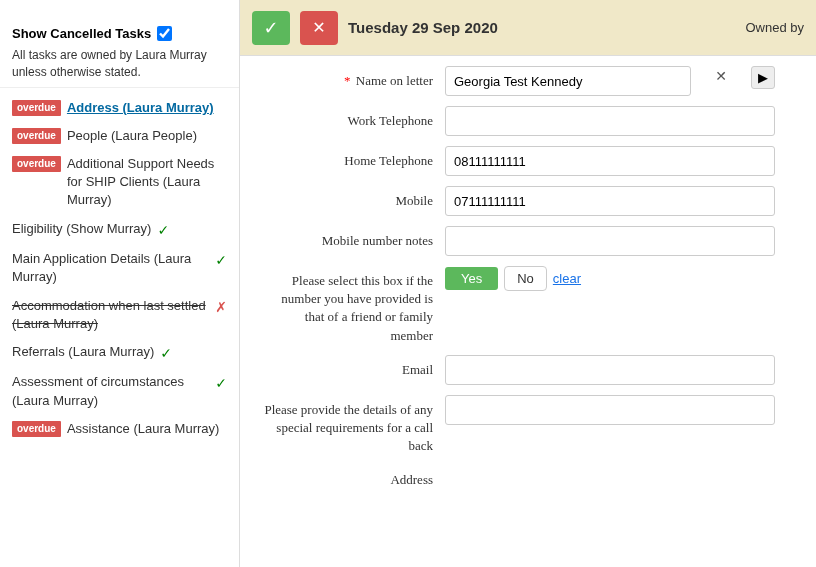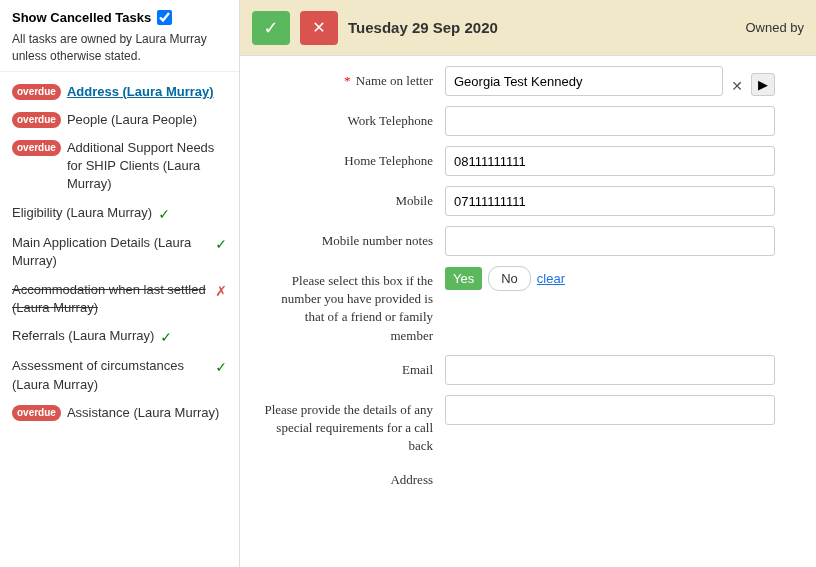--- a/index.html
+++ b/index.html
@@ -22,20 +22,21 @@
       border-bottom: 1px solid #eee;
     }
 
     .show-cancelled {
       display: flex;
       align-items: center;
       gap: 6px;
       font-weight: bold;
       font-size: 13px;
       margin-bottom: 6px;
+      margin-top: 16px;
     }
 
     .show-cancelled input[type="checkbox"] {
       width: 15px;
       height: 15px;
     }
 
     .all-tasks-note {
       font-size: 12px;
       color: #333;
@@ -56,21 +57,21 @@
       line-height: 1.4;
       font-size: 13px;
     }
 
     .badge-overdue {
       background: #d9534f;
       color: #fff;
       font-size: 10px;
       font-weight: bold;
       padding: 1px 5px;
-      border-radius: 8px;
+      border-radius: 1px;
       white-space: nowrap;
       margin-top: 1px;
     }
 
     .item-link {
       color: #0369a1;
       text-decoration: underline;
       cursor: pointer;
       font-weight: bold;
     }
@@ -195,22 +196,22 @@
       width: 100%;
       padding: 5px 8px;
       border: 1px solid #ccc;
       border-radius: 3px;
       font-size: 13px;
       height: 30px;
     }
 
     .name-input-wrapper {
       display: flex;
-      align-items: flex-end;
-      gap: 4px;
+      align-items: flex-start;
+      gap: 20px;
     }
 
     .name-input-wrapper input {
       flex: 1;
     }
 
     .clear-btn {
       background: none;
       border: none;
       cursor: pointer;
@@ -232,30 +233,30 @@
       display: flex;
       align-items: center;
       gap: 6px;
     }
 
     .btn-yes {
       background: #5cb85c;
       color: #fff;
       border: none;
       border-radius: 3px;
-      padding: 4px 8px;
+      padding: 4px 16px;
       cursor: pointer;
       font-size: 13px;
     }
 
     .btn-no {
       background: #fff;
       color: #333;
       border: 1px solid #ccc;
-      border-radius: 11px;
+      border-radius: 4px;
       padding: 4px 12px;
       cursor: pointer;
       font-size: 13px;
     }
 
     .btn-clear-link {
       background: none;
       border: none;
       color: #1a73e8;
       cursor: pointer;
@@ -285,21 +286,21 @@
       <span class="badge-overdue">overdue</span>
       <span class="item-plain">People (Laura People)</span>
     </div>
 
     <div class="sidebar-item">
       <span class="badge-overdue">overdue</span>
       <span class="item-plain">Additional Support Needs for SHIP Clients (Laura Murray)</span>
     </div>
 
     <div class="sidebar-item">
-      <span class="item-plain">Eligibility (Laura Murray)</span>
+      <span class="item-plain">Eligibility (Show Murray)</span>
       <span class="check-icon">✓</span>
     </div>
 
     <div class="sidebar-item">
       <span class="item-plain">Main Application Details (Laura Murray)</span>
       <span class="check-icon">✓</span>
     </div>
 
     <div class="sidebar-item">
       <span class="item-strikethrough">Accommodation when last settled (Laura Murray)</span>

